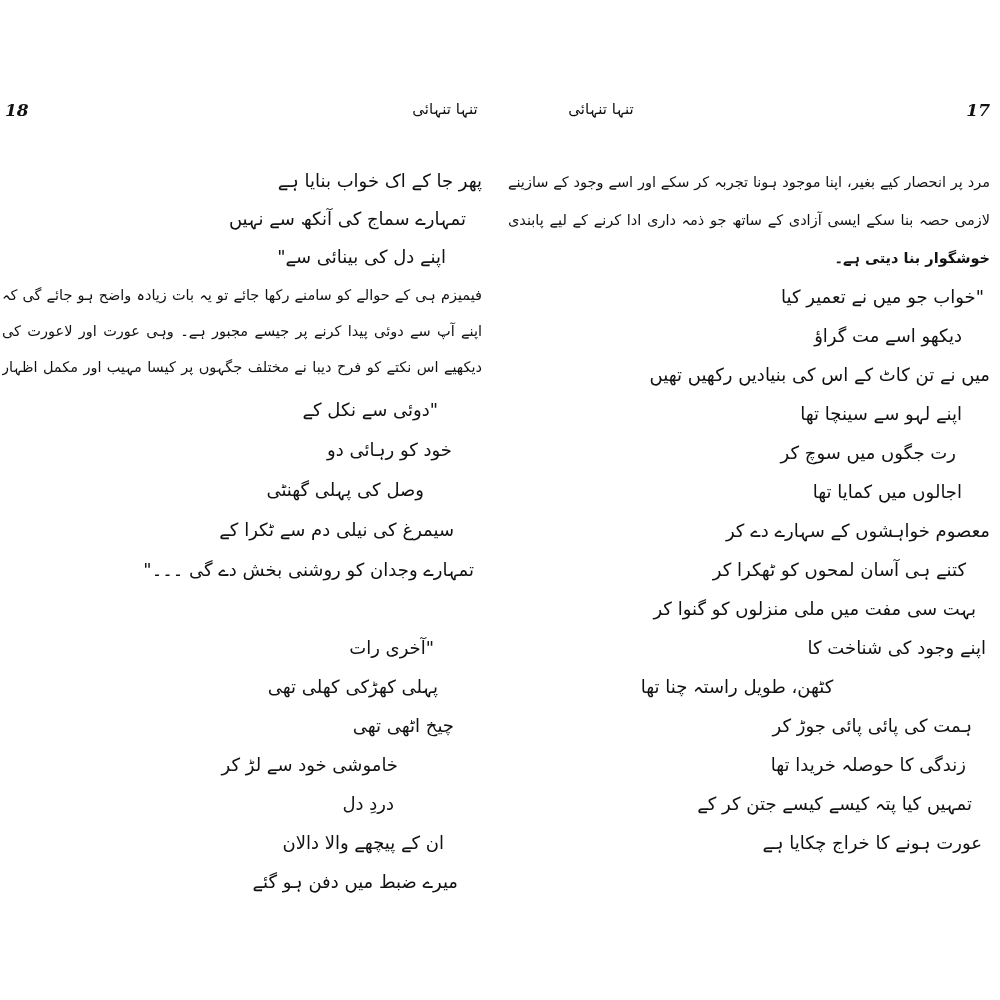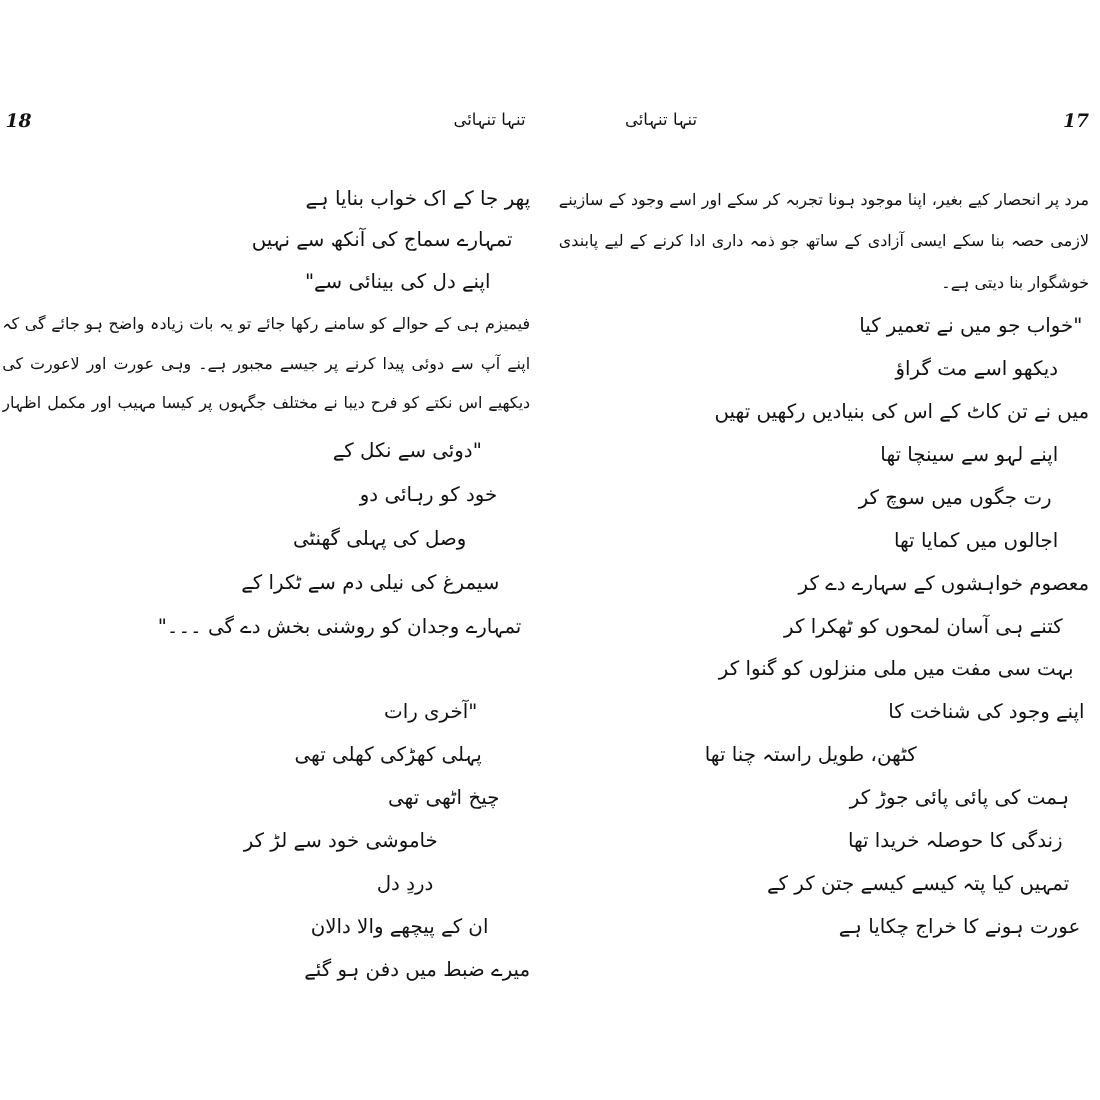--- a/index.html
+++ b/index.html
@@ -49,22 +49,22 @@
   #lp-quote1 .pline:nth-child(2){margin-right:30px;}
   #lp-quote1 .pline:nth-child(3){margin-right:58px;}
   #lp-quote1 .pline:nth-child(4){margin-right:28px;}
   #lp-quote1 .pline:nth-child(5){margin-right:8px;}
   #lp-quote2 .pline:nth-child(1){margin-right:48px;}
   #lp-quote2 .pline:nth-child(2){margin-right:44px;}
   #lp-quote2 .pline:nth-child(3){margin-right:28px;}
   #lp-quote2 .pline:nth-child(4){margin-right:84px;}
   #lp-quote2 .pline:nth-child(5){margin-right:88px;}
   #lp-quote2 .pline:nth-child(6){margin-right:38px;}
-  #lp-quote2 .pline:nth-child(7){}
-  #rp-prose .jline:nth-child(3){text-align:right;text-align-last:right;}
+  #lp-quote2 .pline:nth-child(7){margin-right:24px;}
+  #rp-prose .jline:nth-child(3){text-align:right;text-align-last:right;font-weight:bold;}
   #rp-poem .pline:nth-child(1){margin-right:6px;}
   #rp-poem .pline:nth-child(2){margin-right:28px;}
   #rp-poem .pline:nth-child(4){margin-right:28px;}
   #rp-poem .pline:nth-child(5){margin-right:34px;}
   #rp-poem .pline:nth-child(6){margin-right:28px;}
   #rp-poem .pline:nth-child(8){margin-right:24px;}
   #rp-poem .pline:nth-child(9){margin-right:14px;}
   #rp-poem .pline:nth-child(10){margin-right:4px;}
   #rp-poem .pline:nth-child(11){margin-right:24px;text-align:center;}
   #rp-poem .pline:nth-child(12){margin-right:18px;}

